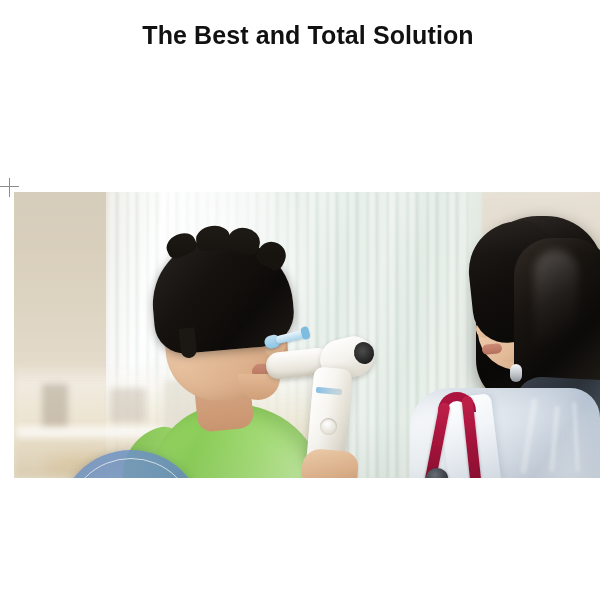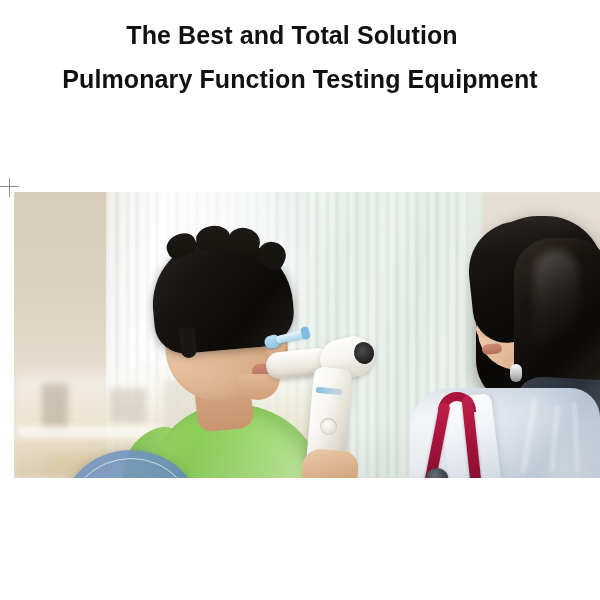--- a/index.html
+++ b/index.html
@@ -29,20 +29,21 @@
   .headline-1 {
     position: absolute;
     left: 0; top: 18px;
     width: 584px;
     font-size: 25px;
     font-weight: bold;
     color: #111111;
     letter-spacing: 0.1px;
     line-height: 34px;
     white-space: nowrap;
+    padding-left: 16px;
   }
   .headline-2 {
     position: absolute;
     left: 0; top: 62px;
     width: 600px;
     font-size: 25px;
     font-weight: bold;
     color: #111111;
     letter-spacing: 0.1px;
     line-height: 34px;
@@ -621,21 +622,20 @@
     position: absolute; inset: 0;
     pointer-events: none;
     background: linear-gradient(180deg, rgba(255,255,255,0.07) 0%, rgba(255,255,255,0) 22%, rgba(0,0,0,0.0) 80%, rgba(0,0,0,0.04) 100%);
   }
 </style>
 </head>
 <body>
 
 <div class="headline-block">
   <div class="headline-1">The Best and Total Solution</div>
-  <div class="headline-2">Pulmonary Function Testing Equipment</div>
 </div>
 
 <div class="crop-mark">
   <div class="ch"></div>
   <div class="cv"></div>
 </div>
 
 <div class="photo">
 
   <div class="bg-wall"></div>

